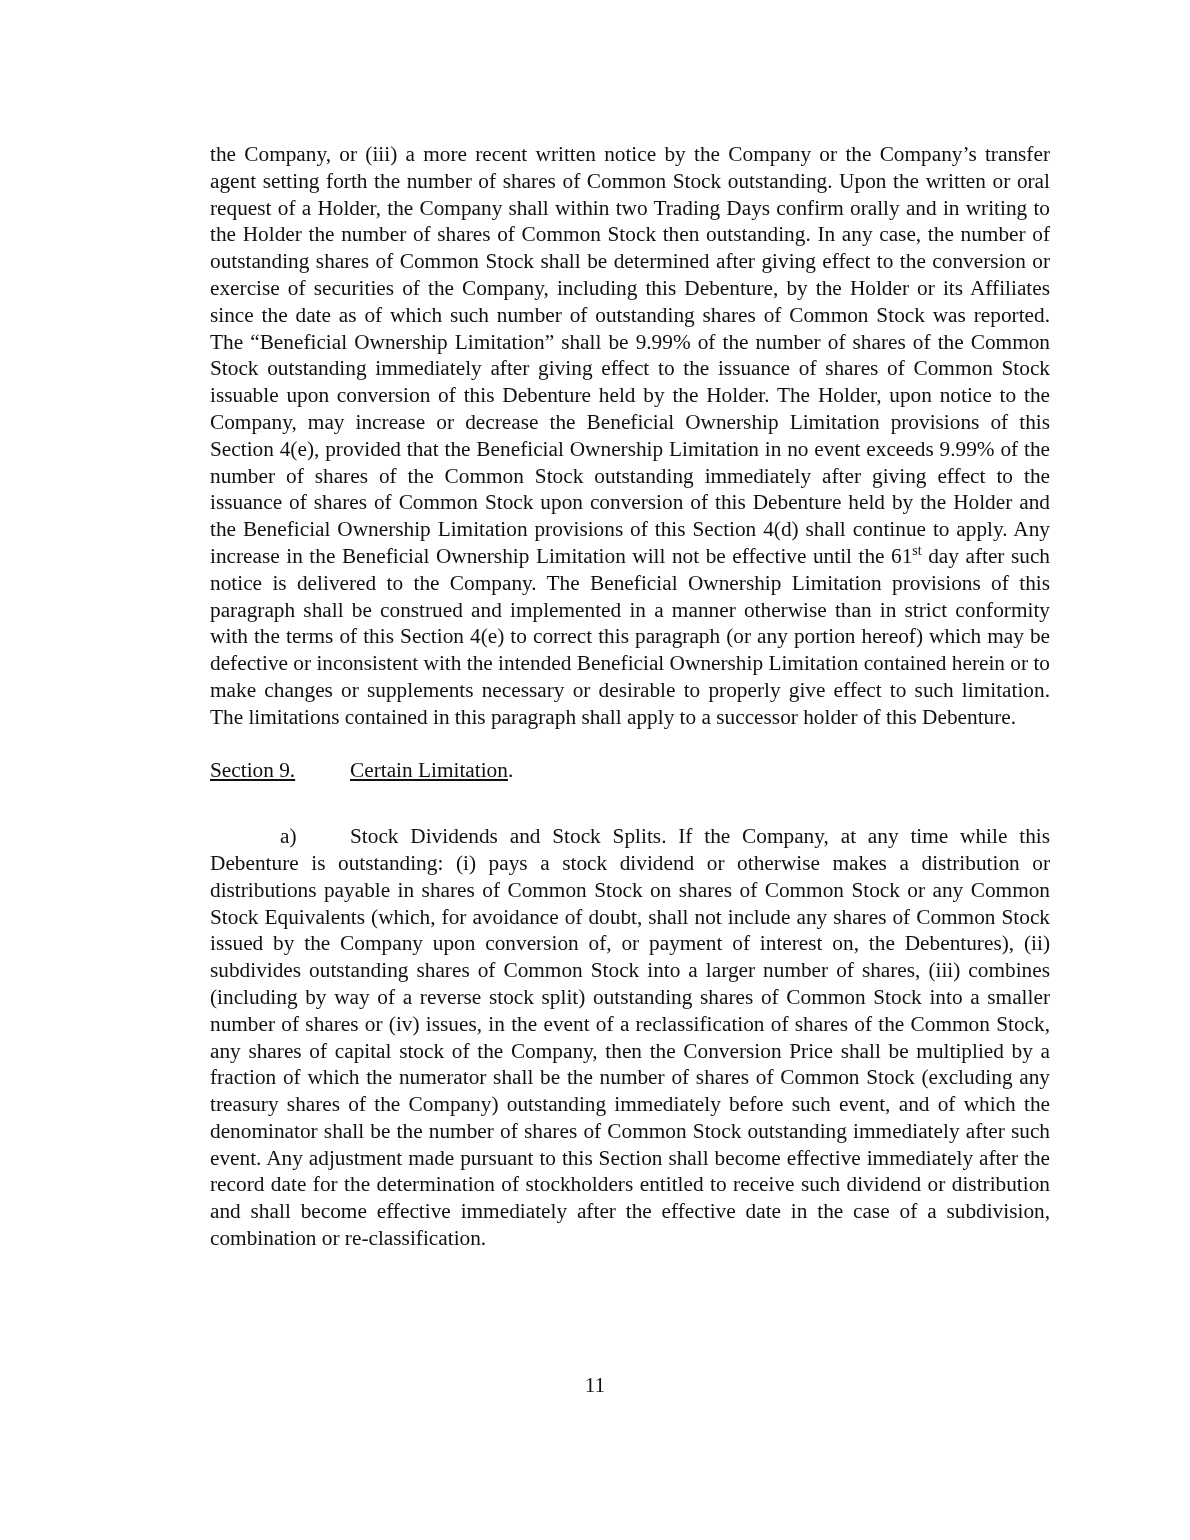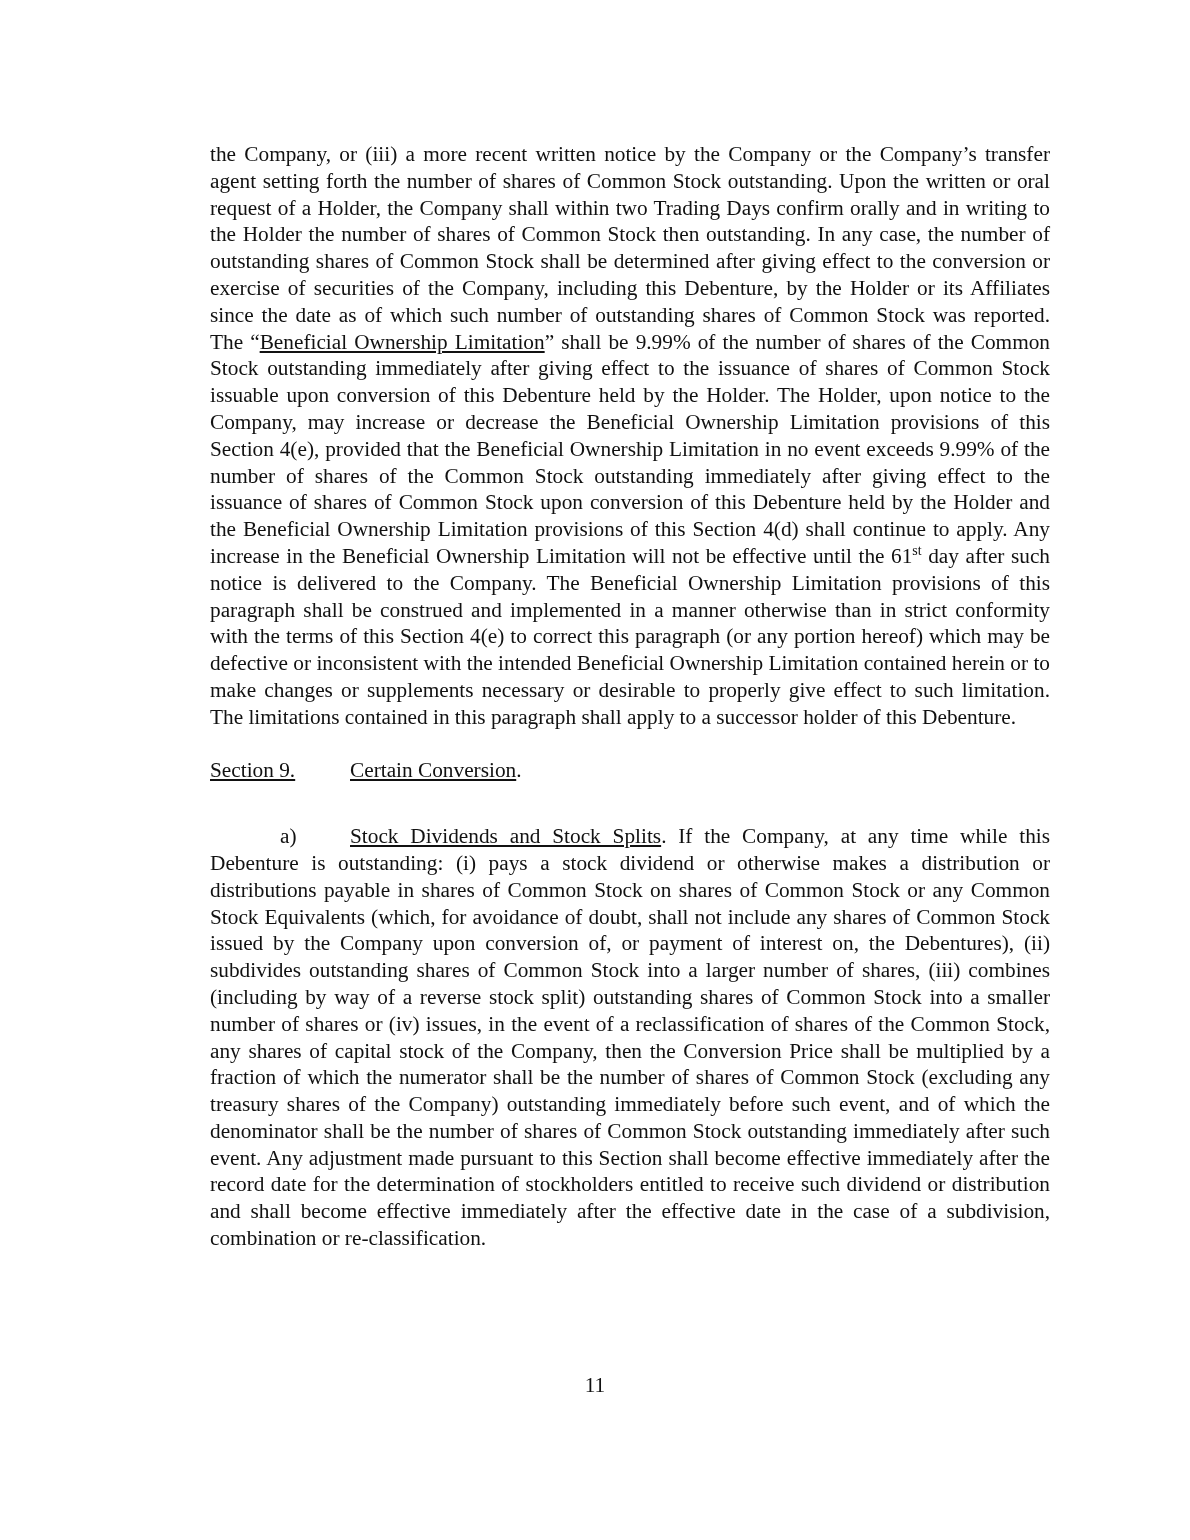--- a/index.html
+++ b/index.html
@@ -15,37 +15,37 @@
     color: #111111;
   }
   p { margin: 0; text-align: justify; }
   .para1 { }
   .heading { margin-top: 26.8px; text-align: left; }
   .heading .num { display: inline-block; width: 140px; text-decoration: underline; }
   .heading .num-u { text-decoration: underline; }
   .heading .title-u { text-decoration: underline; }
   .para2 { margin-top: 39px; }
   .para2 .label { display: inline-block; width: 70px; margin-left: 70px; }
-  .u { text-decoration: underline; }
+  .u { }
   sup { font-size: 14px; line-height: 0; vertical-align: 8px; }
   .page-number {
     position: absolute;
     top: 1373px;
     left: 0;
     width: 1190px;
     text-align: center;
     font-family: "Liberation Serif", "DejaVu Serif", serif;
     font-size: 21.3px;
     color: #111111;
   }
 </style>
 </head>
 <body>
 
 <div class="page">
   <p class="para1"><span>the Company, or (iii) a more recent written notice by the Company or the Company’s transfer agent setting forth the number of shares of Common Stock outstanding.  Upon the written or oral request of a Holder, the Company shall within two Trading Days confirm orally and in writing to the Holder the number of shares of Common Stock then outstanding.  In any case, the number of outstanding shares of Common Stock shall be determined after giving effect to the conversion or exercise of securities of the Company, including this Debenture, by the Holder or its Affiliates since the date as of which such number of outstanding shares of Common Stock was reported. The “</span><span class="u">Beneficial Ownership Limitation</span><span>” shall be 9.99% of the number of shares of the Common Stock outstanding immediately after giving effect to the issuance of shares of Common Stock issuable upon conversion of this Debenture held by the Holder.  The Holder, upon notice to the Company, may increase or decrease the Beneficial Ownership Limitation provisions of this Section 4(e), provided that the Beneficial Ownership Limitation in no event exceeds 9.99% of the number of shares of the Common Stock outstanding immediately after giving effect to the issuance of shares of Common Stock upon conversion of this Debenture held by the Holder and the Beneficial Ownership Limitation provisions of this Section 4(d) shall continue to apply.  Any increase in the Beneficial Ownership Limitation will not be effective until the 61</span><sup>st</sup><span> day after such notice is delivered to the Company.   The Beneficial Ownership Limitation provisions of this paragraph shall be construed and implemented in a manner otherwise than in strict conformity with the terms of this Section 4(e) to correct this paragraph (or any portion hereof) which may be defective or inconsistent with the intended Beneficial Ownership Limitation contained herein or to make changes or supplements necessary or desirable to properly give effect to such limitation. The limitations contained in this paragraph shall apply to a successor holder of this Debenture.</span></p>
 
-  <p class="heading"><span class="num"><span class="num-u">Section 9</span><span style="text-decoration:none">.</span></span><span class="title-u">Certain Conversion</span><span>.</span></p>
+  <p class="heading"><span class="num"><span class="num-u">Section 9</span><span style="text-decoration:none">.</span></span><span class="title-u">Certain Limitation</span><span>.</span></p>
 
   <p class="para2"><span class="label">a)</span><span class="u">Stock Dividends and Stock Splits</span><span>.  If the Company, at any time while this Debenture is outstanding: (i) pays a stock dividend or otherwise makes a distribution or distributions payable in shares of Common Stock on shares of Common Stock or any Common Stock Equivalents (which, for avoidance of doubt, shall not include any shares of Common Stock issued by the Company upon conversion of, or payment of interest on, the Debentures), (ii) subdivides outstanding shares of Common Stock into a larger number of shares, (iii) combines (including by way of a reverse stock split) outstanding shares of Common Stock into a smaller number of shares or (iv) issues, in the event of a reclassification of shares of the Common Stock, any shares of capital stock of the Company, then the Conversion Price shall be multiplied by a fraction of which the numerator shall be the number of shares of Common Stock (excluding any treasury shares of the Company) outstanding immediately before such event, and of which the denominator shall be the number of shares of Common Stock outstanding immediately after such event.  Any adjustment made pursuant to this Section shall become effective immediately after the record date for the determination of stockholders entitled to receive such dividend or distribution and shall become effective immediately after the effective date in the case of a subdivision, combination or re-classification.</span></p>
 </div>
 
 <div class="page-number">11</div>
 
 </body></html>

